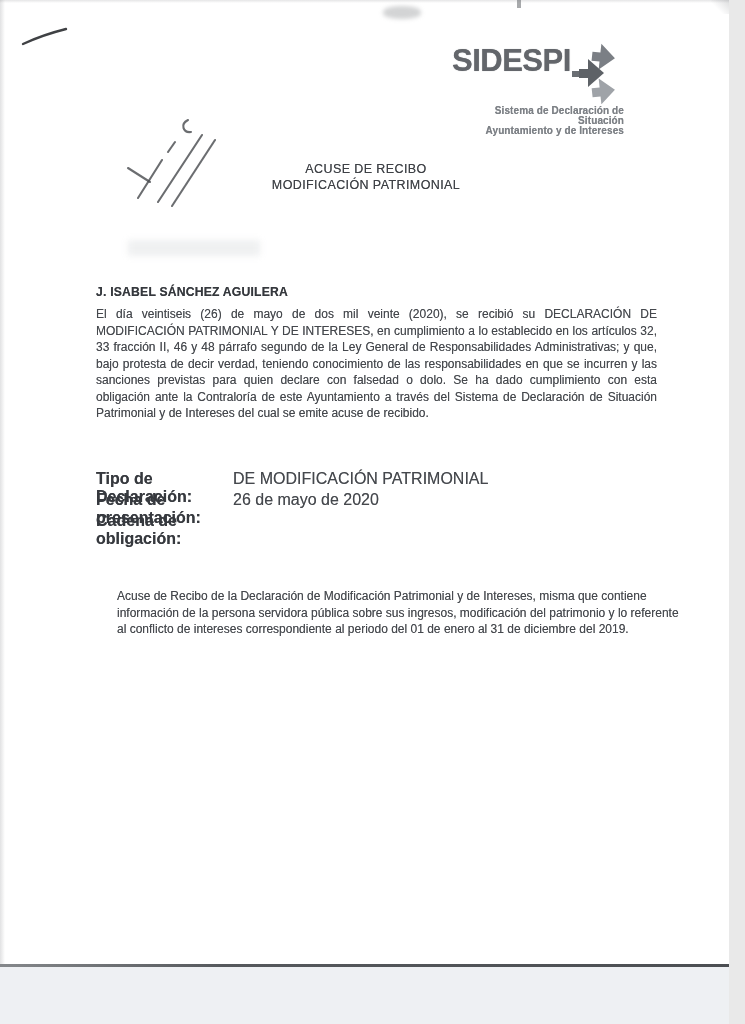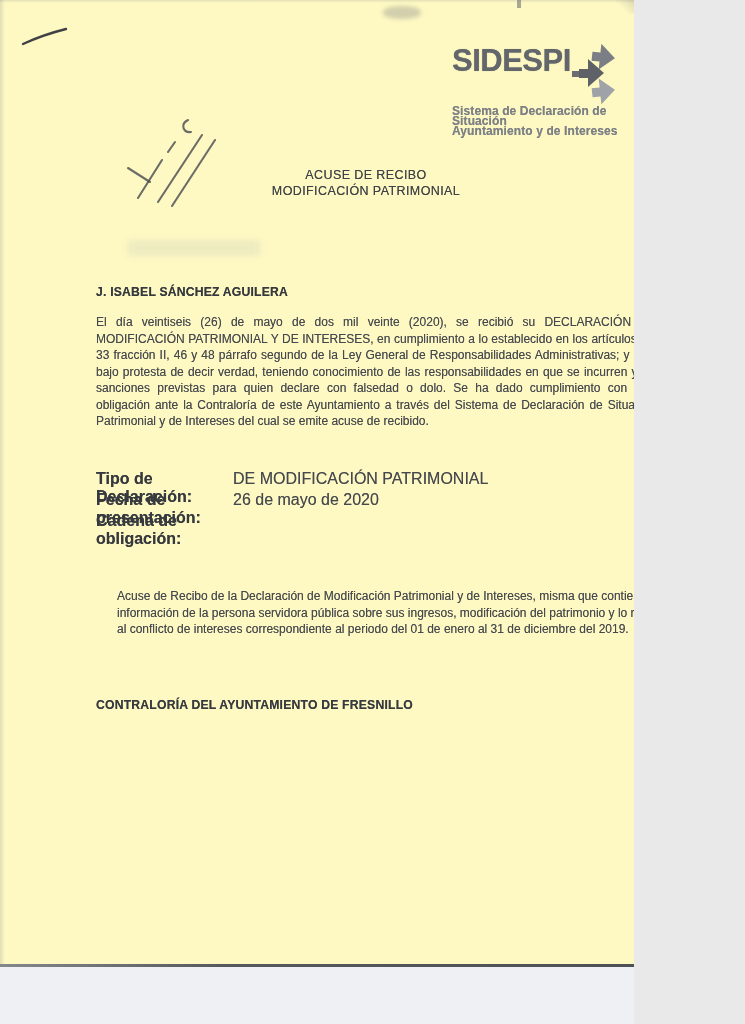--- a/index.html
+++ b/index.html
@@ -1,18 +1,18 @@
 <!DOCTYPE html>
 <html><head>
 <meta charset="utf-8">
 <style>
   html, body { margin:0; padding:0; background:#e9e9e9; }
   .canvas {
-    position:relative; width:634px; height:1024px;
-    background:#fef9c3; overflow:hidden;
+    position:relative; width:729px; height:1024px;
+    background:#ffffff; overflow:hidden;
     font-family:"Liberation Sans", sans-serif;
   }
   .abs { position:absolute; }
 
   
   .left-edge { left:0; top:0; width:5px; height:966px;
     background:linear-gradient(90deg, rgba(120,122,126,.22), rgba(120,122,126,0)); }
   .top-edge { left:0; top:0; width:745px; height:3px;
     background:linear-gradient(180deg, rgba(110,112,116,.18), rgba(110,112,116,0)); }
   .corner-shade { right:0; top:0; width:18px; height:14px;
@@ -26,33 +26,33 @@
   .scan-line { left:0; top:964px; width:745px; height:3px;
     background:linear-gradient(90deg,#85888b,#55585c 30%,#4b4e52); }
   .scanner-bg { left:0; top:967px; width:745px; height:57px; background:#eef0f3; }
 
   
   .logo { left:452px; top:44px; width:180px; }
   .logo-row { display:flex; align-items:flex-start; }
   .logo-text { font-size:31px; font-weight:bold; color:#63666b; letter-spacing:-.5px;
     line-height:34px; text-shadow:0 0 .7px rgba(99,102,107,.85); }
   .logo-arrows { margin-left:1px; margin-top:-2px; }
-  .logo-tagline { margin-top:2px; width:172px; text-align:left; font-size:12px;
+  .logo-tagline { margin-top:2px; width:172px; text-align:right; font-size:10px;
     font-weight:bold; color:#7d8186; line-height:10px; letter-spacing:.1px;
     text-shadow:0 0 .5px rgba(125,129,134,.8); }
 
   
-  .title { left:0; top:168px; width:732px; text-align:center; font-size:12.5px;
+  .title { left:0; top:162px; width:732px; text-align:center; font-size:12.5px;
     color:#3e4146; line-height:15.5px; letter-spacing:.4px;
     text-shadow:0 0 .5px rgba(62,65,70,.7); }
   .recipient { left:96px; top:276px; font-weight:bold; font-size:12.2px;
     color:#35383d; letter-spacing:.2px; text-shadow:0 0 .5px rgba(53,56,61,.7);margin-top:9px; }
   .para { font-size:12px; line-height:16.5px; color:#45484d;
     text-shadow:0 0 .4px rgba(69,72,77,.6); margin:0; }
-  .para1 { left:96px; top:314px; width:561px; text-align:justify; }
+  .para1 { left:96px; top:306px; width:561px; text-align:justify; }
   .para2 { left:96px; top:588px; width:565px;margin-left:21px; }
   .fields { left:96px; top:470px; }
   .field-row { display:flex; height:21px; align-items:flex-start; }
   .field-label { width:137px; flex:0 0 137px; font-weight:bold; font-size:16px;
     color:#36393e; text-shadow:0 0 .5px rgba(54,57,62,.7); }
   .field-value { font-size:16px; color:#45484d; text-shadow:0 0 .4px rgba(69,72,77,.6); }
   .issuer { left:96px; top:698px; font-weight:bold; font-size:12.2px; color:#36393e;
     letter-spacing:.2px; text-shadow:0 0 .5px rgba(54,57,62,.7); }
 
   .hand-svg path { fill:none; stroke:#4b4d51; stroke-width:2.1;
@@ -125,18 +125,17 @@
       <span class="field-value">26 de mayo de 2020</span>
     </div>
     <div class="field-row">
       <span class="field-label">Cadena de obligación:</span>
       <span class="field-value"></span>
     </div>
   </div>
 
   <p class="abs para para2">Acuse de Recibo de la Declaración de Modificación Patrimonial y de Intereses, misma que contiene información de la persona servidora pública sobre sus ingresos, modificación del patrimonio y lo referente al conflicto de intereses correspondiente al periodo del 01 de enero al 31 de diciembre del 2019.</p>
 
-  <div class="abs issuer">CONTRALORÍA DEL AYUNTAMIENTO DE FRESNILLO</div>
 
   <div class="abs scan-line"></div>
   <div class="abs scanner-bg"></div>
 
 </div>
 
 </body></html>

